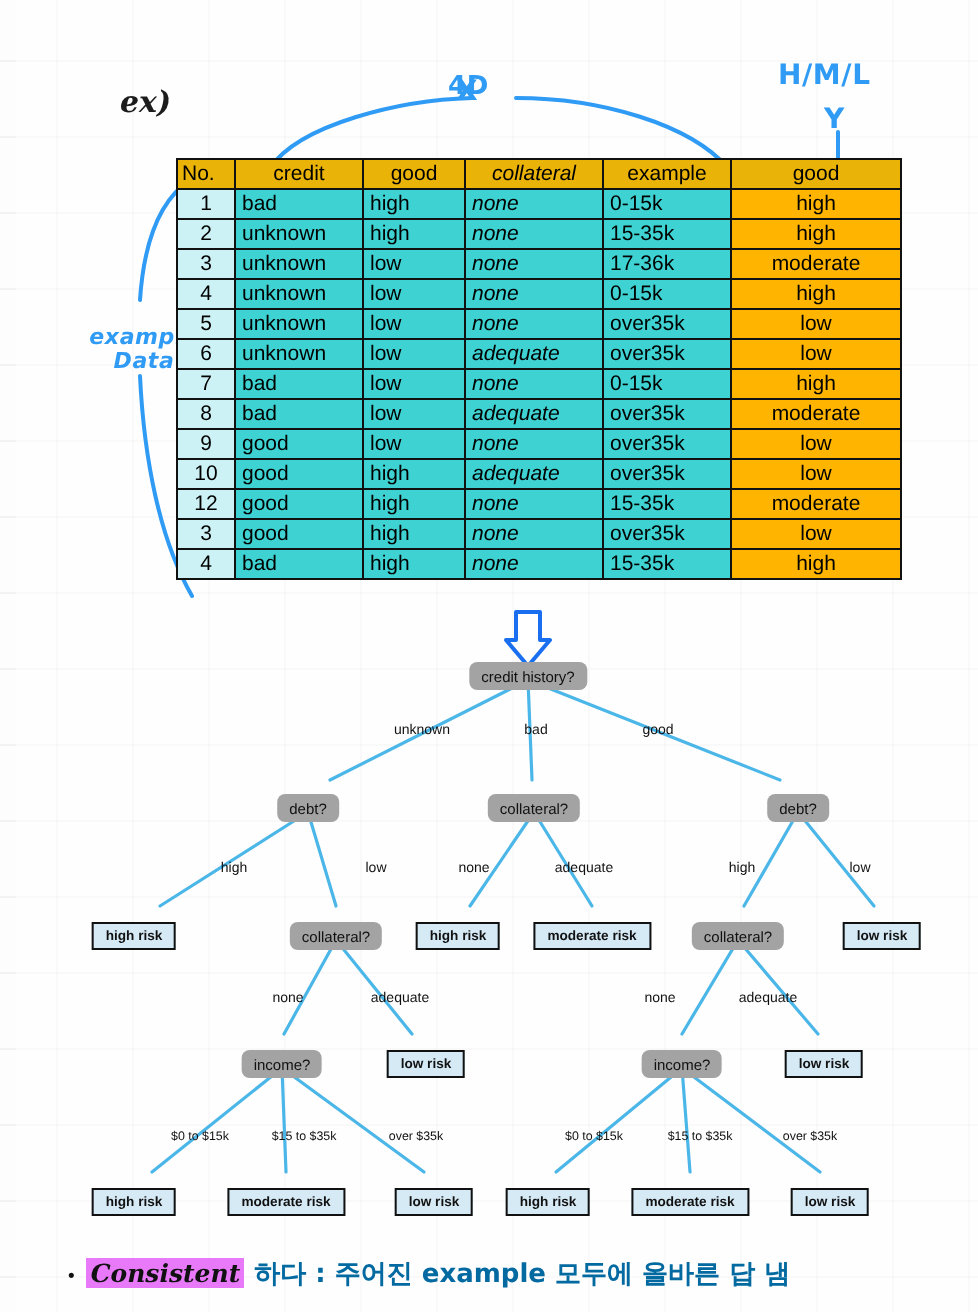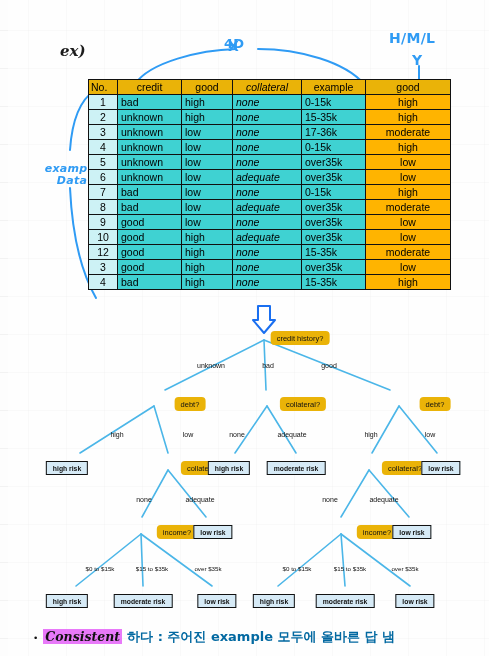--- a/index.html
+++ b/index.html
@@ -75,25 +75,24 @@
   .node{
     position:absolute;
     transform:translateX(-50%);
     font-size:7.5px;
     font-family:"Liberation Sans", sans-serif;
     color:#111;
     white-space:nowrap;
     text-align:center;
   }
   .internal{
-    background:#eab308;
+    background:#a3a3a3;
     border-radius:4px;
     padding:2.5px 6px;
     font-weight:normal;
-    margin-left:36px;
   }
   .leaf{
     background:#d6eaf6;
     border:1.5px solid #111;
     padding:2.5px 6px;
     font-weight:bold;
     font-size:6.8px;
   }
   .edge-label{
     position:absolute;

